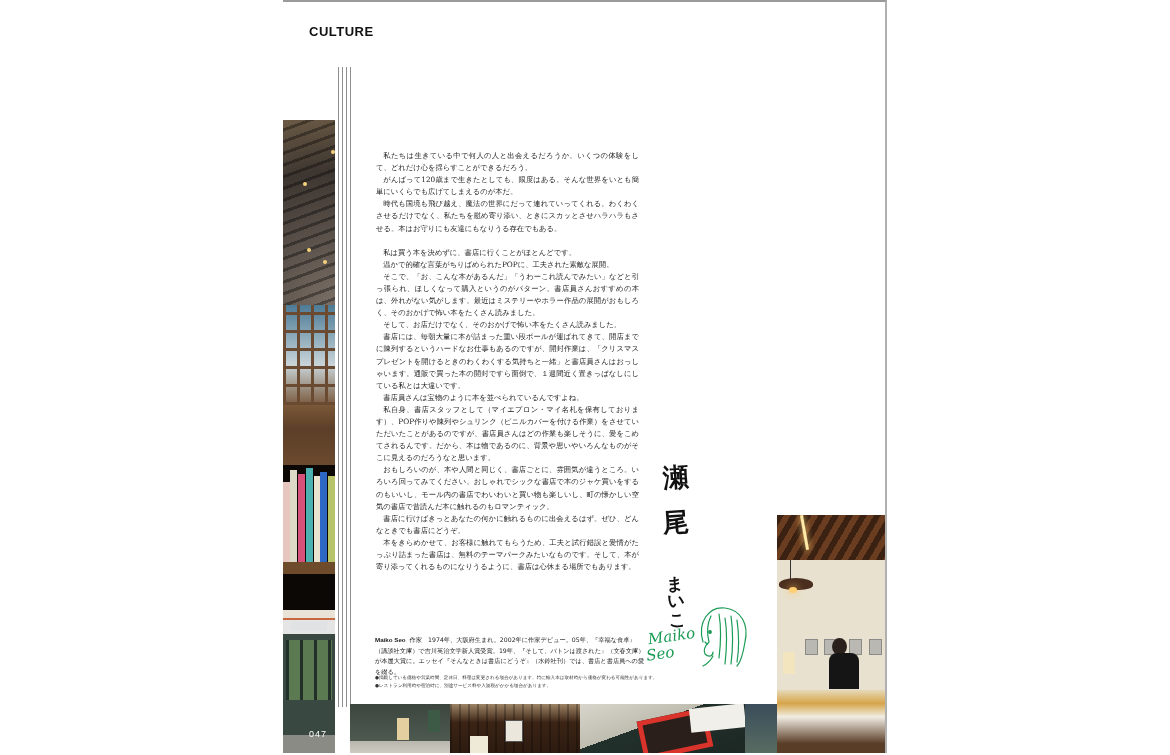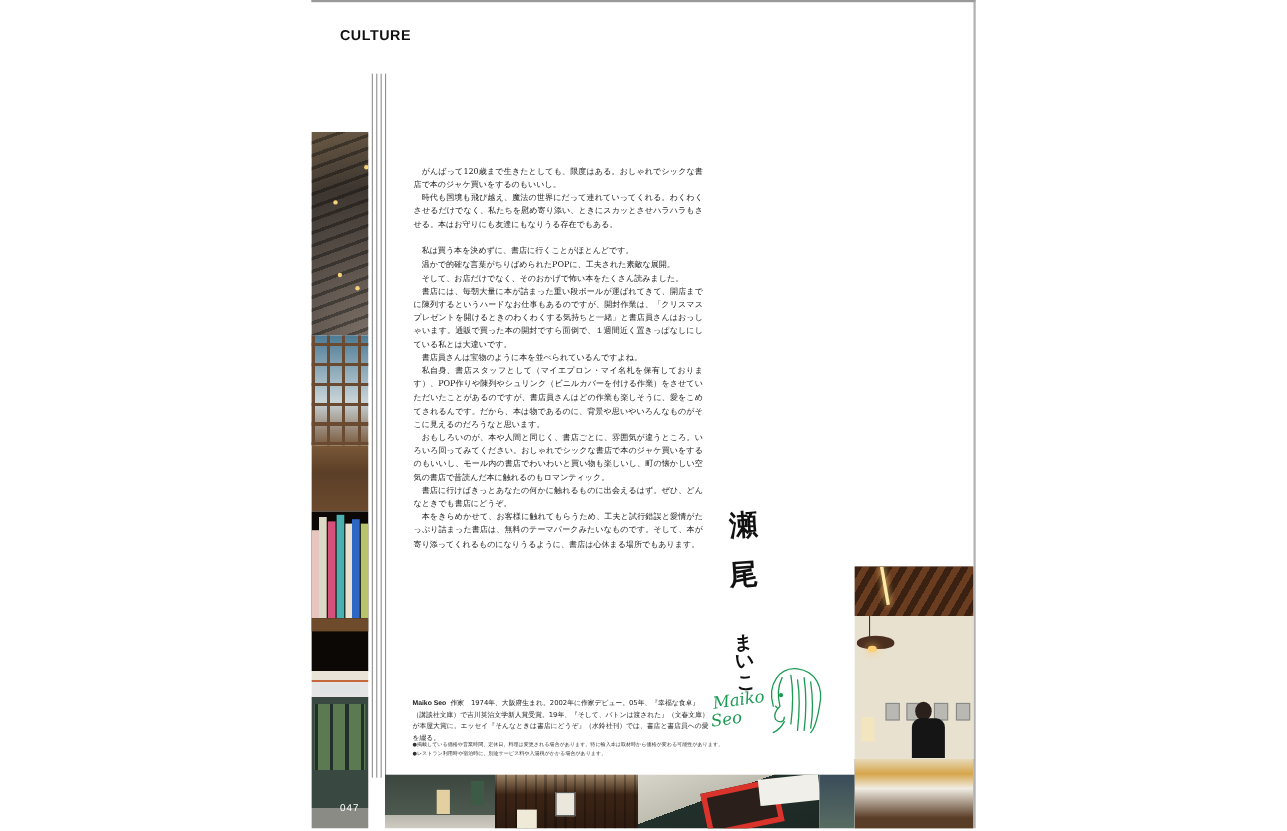--- a/index.html
+++ b/index.html
@@ -165,25 +165,27 @@
 
   <div class="rules">
     <span style="left:0;"></span>
     <span style="left:4px;"></span>
     <span style="left:8px;"></span>
     <span style="left:12px;"></span>
   </div>
 
   <div class="article">
     <div class="article-body">
-      <p>がんばって120歳まで生きたとしても、限度はある。おしゃれでシックな書店で本のジャケ買いをするのもいいし。</p>
+      <p>私たちは生きている中で何人の人と出会えるだろうか。いくつの体験をして、どれだけ心を揺らすことができるだろう。</p>
+      <p>がんばって120歳まで生きたとしても、限度はある。そんな世界をいとも簡単にいくらでも広げてしまえるのが本だ。</p>
       <p>時代も国境も飛び越え、魔法の世界にだって連れていってくれる。わくわくさせるだけでなく、私たちを慰め寄り添い、ときにスカッとさせハラハラもさせる。本はお守りにも友達にもなりうる存在でもある。</p>
       <div class="para-gap"></div>
       <p>私は買う本を決めずに、書店に行くことがほとんどです。</p>
       <p>温かで的確な言葉がちりばめられたPOPに、工夫された素敵な展開。</p>
+      <p>そこで、「お、こんな本があるんだ」「うわーこれ読んでみたい」などと引っ張られ、ほしくなって購入というのがパターン。書店員さんおすすめの本は、外れがない気がします。最近はミステリーやホラー作品の展開がおもしろく、そのおかげで怖い本をたくさん読みました。</p>
       <p>そして、お店だけでなく、そのおかげで怖い本をたくさん読みました。</p>
       <p>書店には、毎朝大量に本が詰まった重い段ボールが運ばれてきて、開店までに陳列するというハードなお仕事もあるのですが、開封作業は、「クリスマスプレゼントを開けるときのわくわくする気持ちと一緒」と書店員さんはおっしゃいます。通販で買った本の開封ですら面倒で、１週間近く置きっぱなしにしている私とは大違いです。</p>
       <p>書店員さんは宝物のように本を並べられているんですよね。</p>
       <p>私自身、書店スタッフとして（マイエプロン・マイ名札を保有しております）、POP作りや陳列やシュリンク（ビニルカバーを付ける作業）をさせていただいたことがあるのですが、書店員さんはどの作業も楽しそうに、愛をこめてされるんです。だから、本は物であるのに、背景や思いやいろんなものがそこに見えるのだろうなと思います。</p>
       <p>おもしろいのが、本や人間と同じく、書店ごとに、雰囲気が違うところ。いろいろ回ってみてください。おしゃれでシックな書店で本のジャケ買いをするのもいいし、モール内の書店でわいわいと買い物も楽しいし、町の懐かしい空気の書店で昔読んだ本に触れるのもロマンティック。</p>
       <p>書店に行けばきっとあなたの何かに触れるものに出会えるはず。ぜひ、どんなときでも書店にどうぞ。</p>
       <p>本をきらめかせて、お客様に触れてもらうため、工夫と試行錯誤と愛情がたっぷり詰まった書店は、無料のテーマパークみたいなものです。そして、本が寄り添ってくれるものになりうるように、書店は心休まる場所でもあります。</p>
     </div>
   </div>
 

